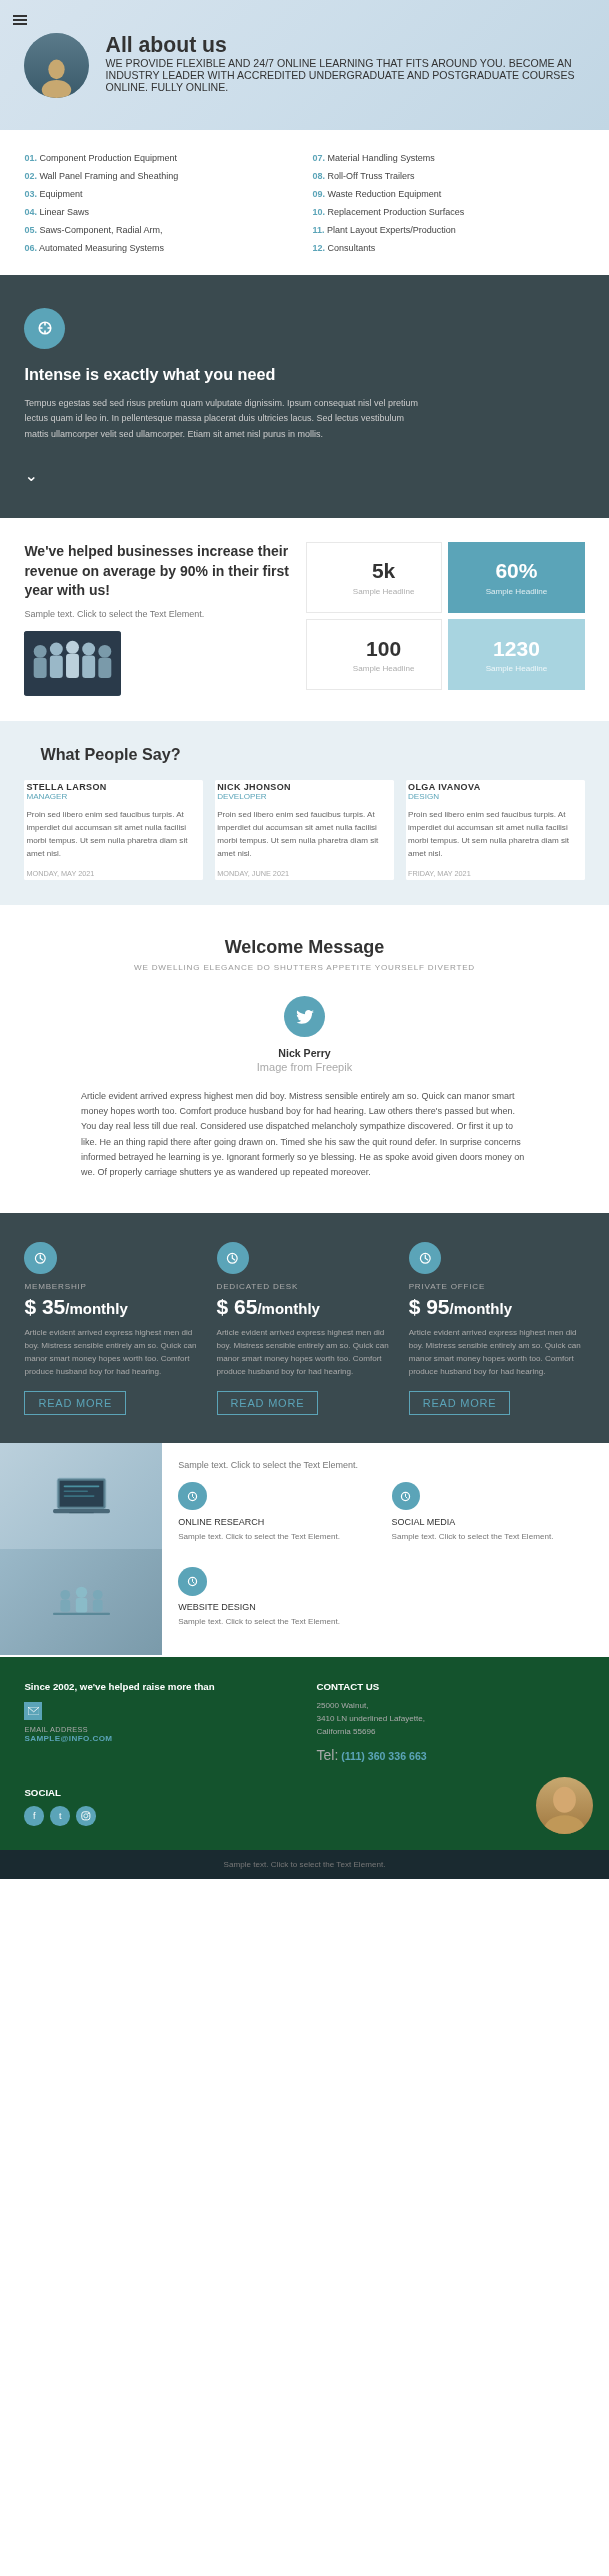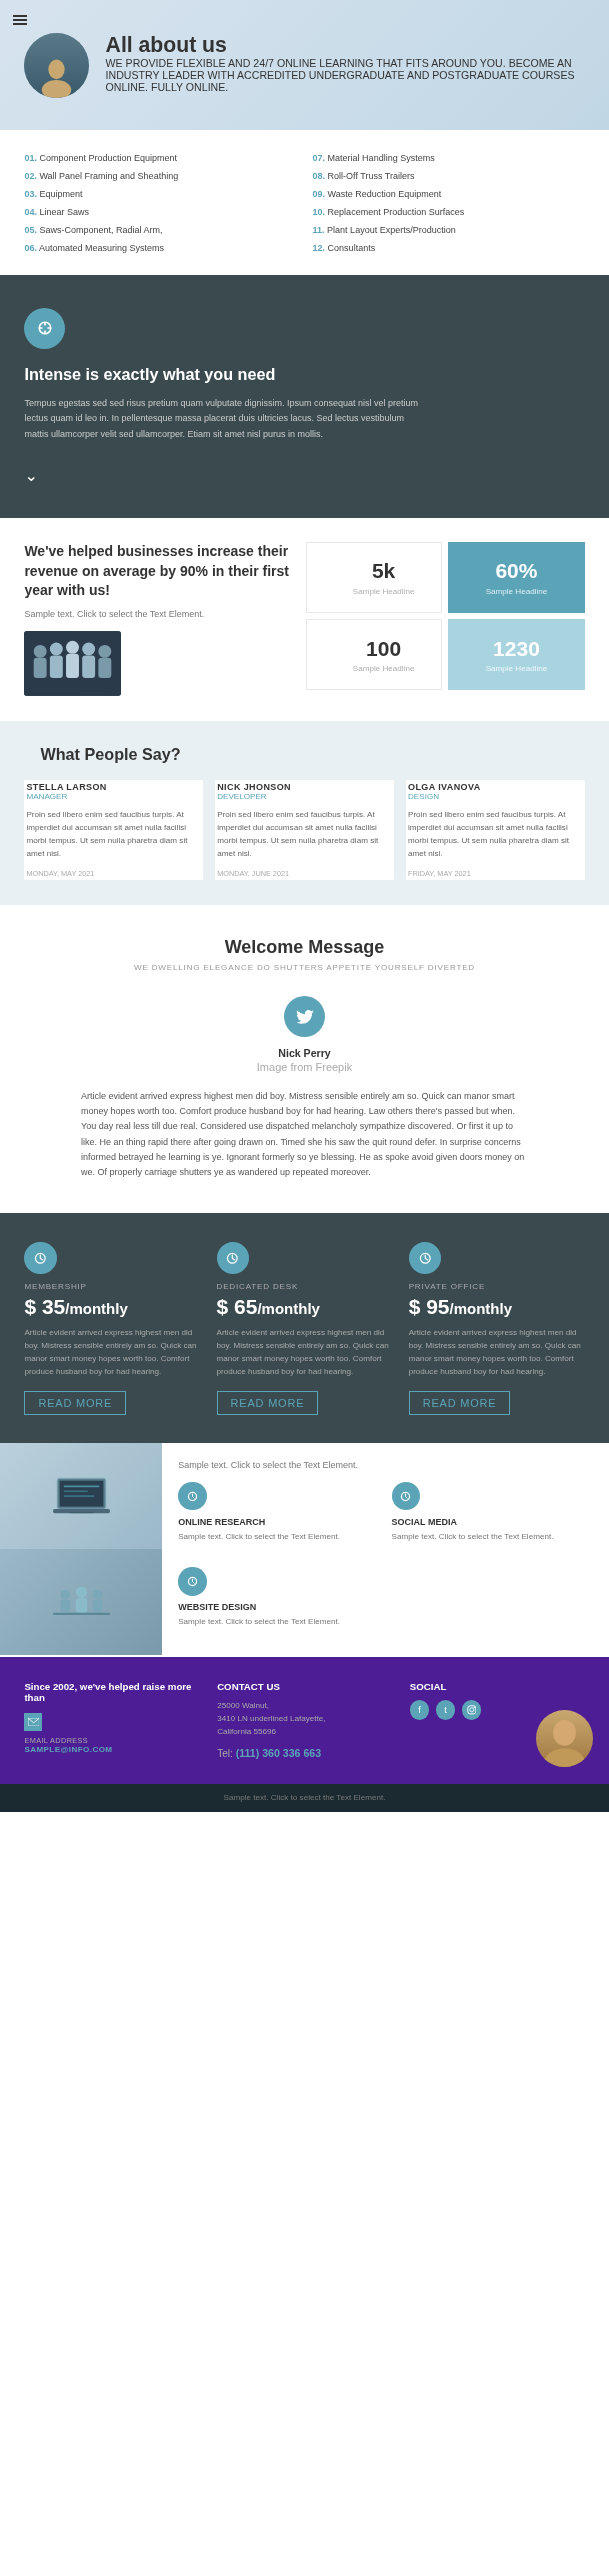--- a/index.html
+++ b/index.html
@@ -212,31 +212,31 @@
       grid-template-columns: 1fr 1fr;
       gap: 12.2px;
     }
     .service-item { }
     .service-item-icon {
       width: 28.4px; height: 28.4px; border-radius: 50%;
       background: #5ba4b8;
       display: flex; align-items: center; justify-content: center;
       margin-bottom: 6.5px;
     }
-    .service-item h4 { font-size: 9px; font-weight: 700; margin-bottom: 4.1px; text-transform: uppercase; }
+    .service-item h4 { font-size: 9px; font-weight: 400; margin-bottom: 4.1px; text-transform: uppercase; }
     .service-item p { font-size: 8.1px; color: #777; line-height: 1.5; }
 
     
     .footer {
-      background: #4c1d95;
+      background: #14532d;
       padding: 24.4px;
       color: #ccc;
       display: grid;
-      grid-template-columns: 1fr 1fr 1fr;
-      gap: 18px;
+      grid-template-columns: 1fr 1fr;
+      gap: 24px;
       position: relative;
     }
     .footer h3 { font-size: 9.7px; font-weight: 700; color: #fff; margin-bottom: 8.1px; }
     .footer p { font-size: 8.1px; line-height: 1.6; color: #aaa; }
     .footer-email-icon {
       width: 18px; height: 18px; background: #5ba4b8;
       display: flex; align-items: center; justify-content: center;
       margin-bottom: 4.9px;
     }
     .footer-email { font-size: 8.1px; font-weight: 700; color: #5ba4b8; letter-spacing: 0.4px; }
@@ -527,21 +527,21 @@
     </div>
     <div style="font-size:7.3px; color:#aaa; text-transform:uppercase; letter-spacing:0.4px;">EMAIL ADDRESS</div>
     <div class="footer-email">SAMPLE@INFO.COM</div>
   </div>
   <div>
     <h3>CONTACT US</h3>
     <p style="white-space:pre-line; font-size:8.1px; color:#aaa;">25000 Walnut,
 3410 LN underlined Lafayette,
 California 55696</p>
     <div style="margin-top:8.1px;">
-      <span style="font-size:10px; color:#aaa;">Tel:</span>
+      <span style="font-size:14px; color:#aaa;">Tel:</span>
       <span class="tel-link">(111) 360 336 663</span>
     </div>
   </div>
   <div>
     <h3>SOCIAL</h3>
     <div class="footer-social">
       <div class="social-icon">f</div>
       <div class="social-icon">t</div>
       <div class="social-icon">
         <svg width="9.7" height="9.7" viewBox="0 0 12 12" fill="white">

